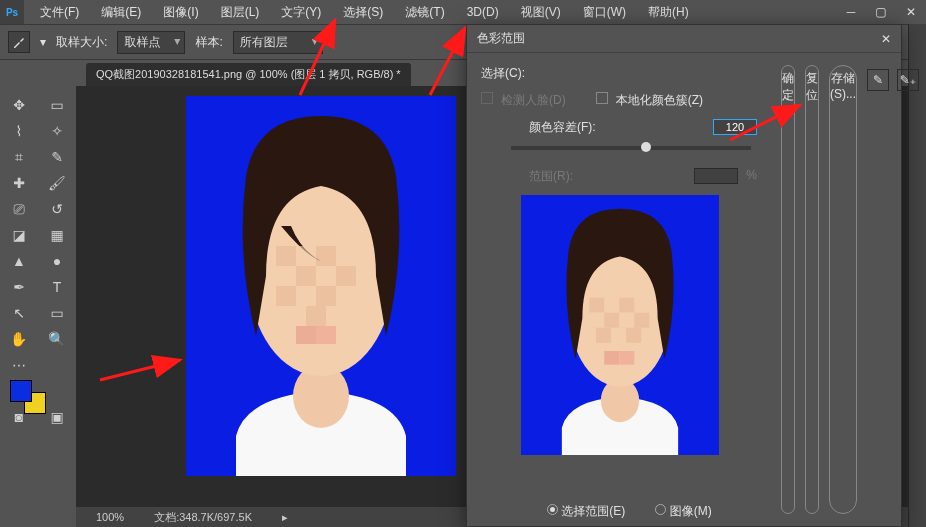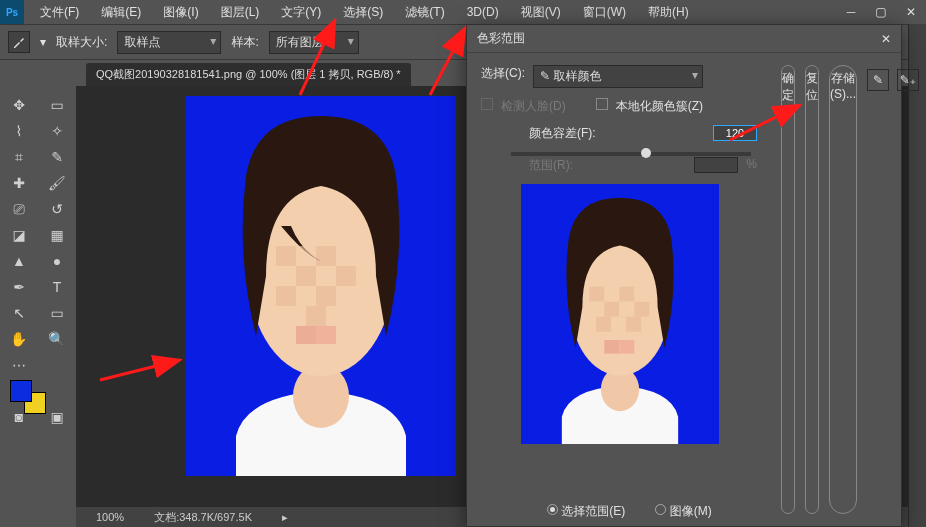--- a/index.html
+++ b/index.html
@@ -1,18 +1,18 @@
 <!DOCTYPE html>
 <html><head>
 <meta charset="utf-8">
 <style>
   * { box-sizing: border-box; margin: 0; padding: 0; font-family: "Microsoft YaHei", sans-serif; }
   body { width: 926px; height: 527px; background: #535353; color: #e0e0e0; font-size: 12px; overflow: hidden; position: relative; }
   .titlebar { height: 24px; background: #535353; display: flex; align-items: center; }
-  .ps-logo { width: 24px; height: 24px; background: #0c4a6e; color: #31a8ff; display: flex; align-items: center; justify-content: center; font-weight: bold; font-size: 10px; }
+  .ps-logo { width: 24px; height: 24px; background: #404040; color: #31a8ff; display: flex; align-items: center; justify-content: center; font-weight: bold; font-size: 10px; }
   .menubar { display: flex; align-items: center; gap: 6px; flex: 1; padding-left: 8px; }
   .menubar span { padding: 4px 8px; cursor: default; }
   .win-controls { display: flex; gap: 0; }
   .win-controls div { width: 30px; height: 24px; display: flex; align-items: center; justify-content: center; }
   .options-bar { height: 36px; background: #535353; border-top: 1px solid #383838; border-bottom: 1px solid #383838; display: flex; align-items: center; padding: 0 8px; gap: 10px; }
   .eyedrop-ico { width: 22px; height: 22px; border: 1px solid #2a2a2a; background: #424242; display: flex; align-items: center; justify-content: center; }
   .dropdown { background: #424242; border: 1px solid #2a2a2a; padding: 2px 20px 2px 6px; position: relative; color: #ddd; }
   .dropdown::after { content: "▾"; position: absolute; right: 4px; top: 2px; color: #aaa; }
   .doc-tab-row { height: 26px; display: flex; align-items: flex-end; padding-left: 86px; }
   .doc-tab { background: #2e2e2e; padding: 4px 10px; font-size: 11px; color: #ddd; border-top-left-radius: 3px; border-top-right-radius: 3px; }
@@ -79,21 +79,21 @@
 </div>
 
 <div class="options-bar">
   <div class="eyedrop-ico">
     <svg width="14" height="14" viewBox="0 0 14 14">
         <path d="M2 12l5-5 1 1-5 5-1 0z M8 6l3-3 1 1-3 3z" fill="#ddd"></path>
       </svg>
   </div>
   <span>▾</span>
   <span>取样大小:</span>
-  <div class="dropdown" style="width:104px">取样点</div>
+  <div class="dropdown" style="width:68px">取样点</div>
   <span>样本:</span>
   <div class="dropdown" style="width:90px">所有图层</div>
 </div>
 
 <div class="doc-tab-row">
   <div class="doc-tab">QQ截图20190328181541.png @ 100% (图层 1 拷贝, RGB/8) *</div>
 </div>
 
 <div class="workspace">
   <div class="toolbar-left">
@@ -169,39 +169,38 @@
 
 <div class="dialog">
   <div class="dialog-title">
     <span>色彩范围</span>
     <span>✕</span>
   </div>
   <div class="dialog-body">
     <div class="dialog-left">
       <div class="row">
         <span>选择(C):</span>
-        <div class="dropdown" style="width:170px">✎ 取样颜色</div>
       </div>
       <div class="row">
         <span class="chk" style="opacity:.4"></span>
         <span class="dimmed">检测人脸(D)</span>
         <span style="width:14px"></span>
         <span class="chk"></span>
         <span>本地化颜色簇(Z)</span>
       </div>
       <div class="row">
         <span style="width:40px"></span>
         <span>颜色容差(F):</span>
         <span style="flex:1"></span>
         <input class="num-input" value="120" style="">
       </div>
       <div class="slider" style="margin-left:30px">
         <div class="slider-thumb"></div>
       </div>
-      <div class="row" style="margin-top:1px">
+      <div class="row" style="margin-top:18px">
         <span style="width:40px"></span>
         <span class="dimmed">范围(R):</span>
         <span style="flex:1"></span>
         <input class="num-input dim" value="" style="">
         <span class="dimmed">%</span>
       </div>
 
       <div class="preview">
         <svg width="198" height="260" viewBox="0 0 270 380">
           <rect width="270" height="380" fill="#0a1de2"></rect>

